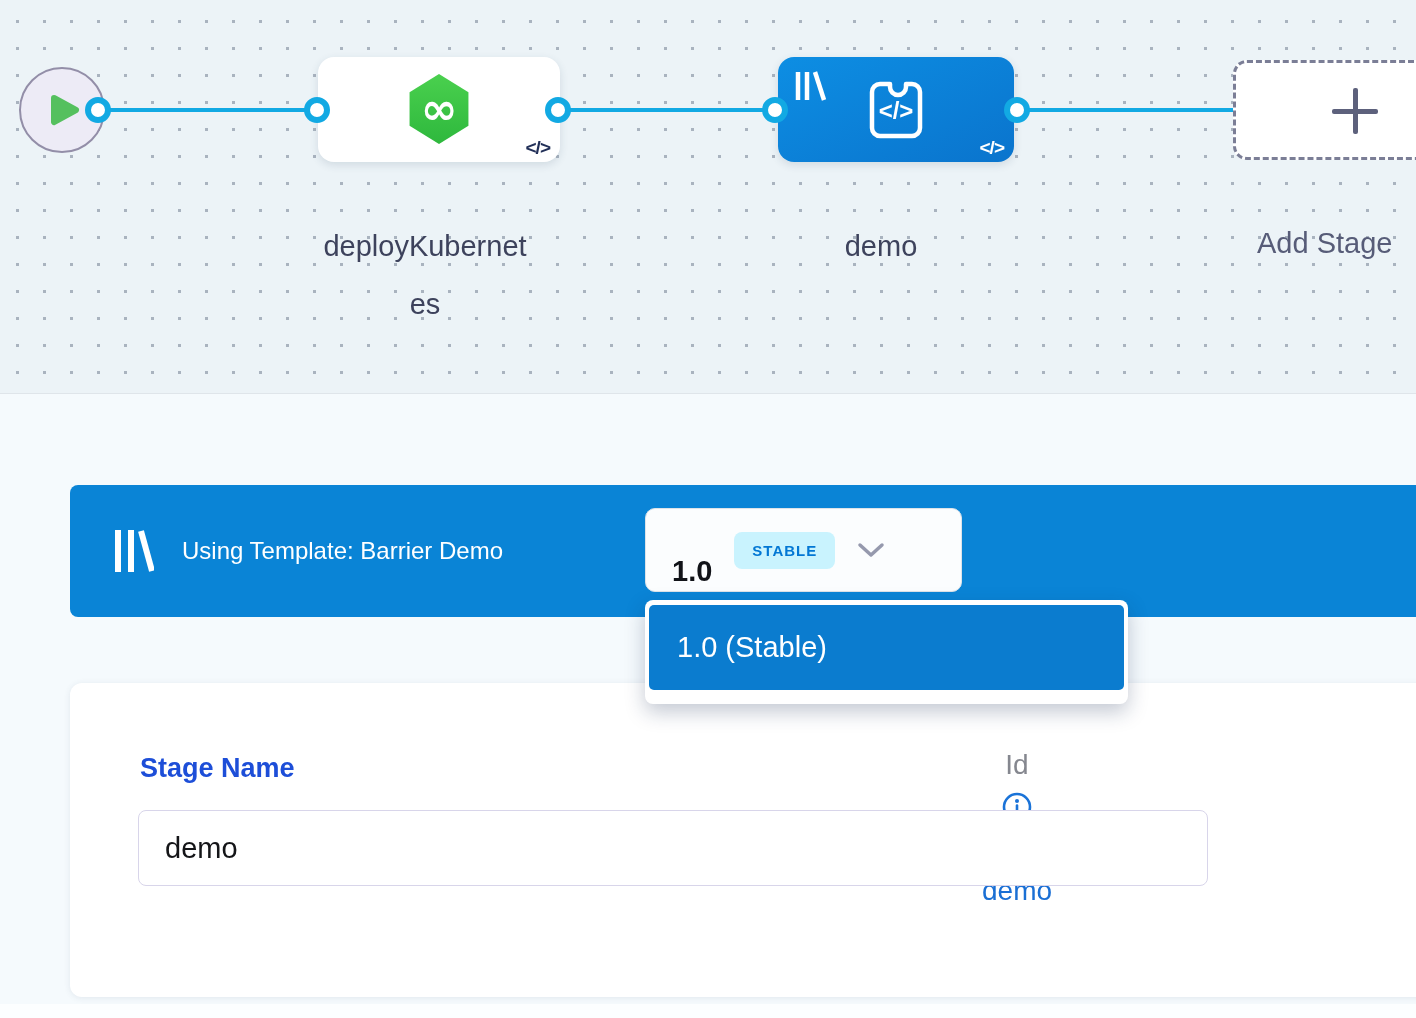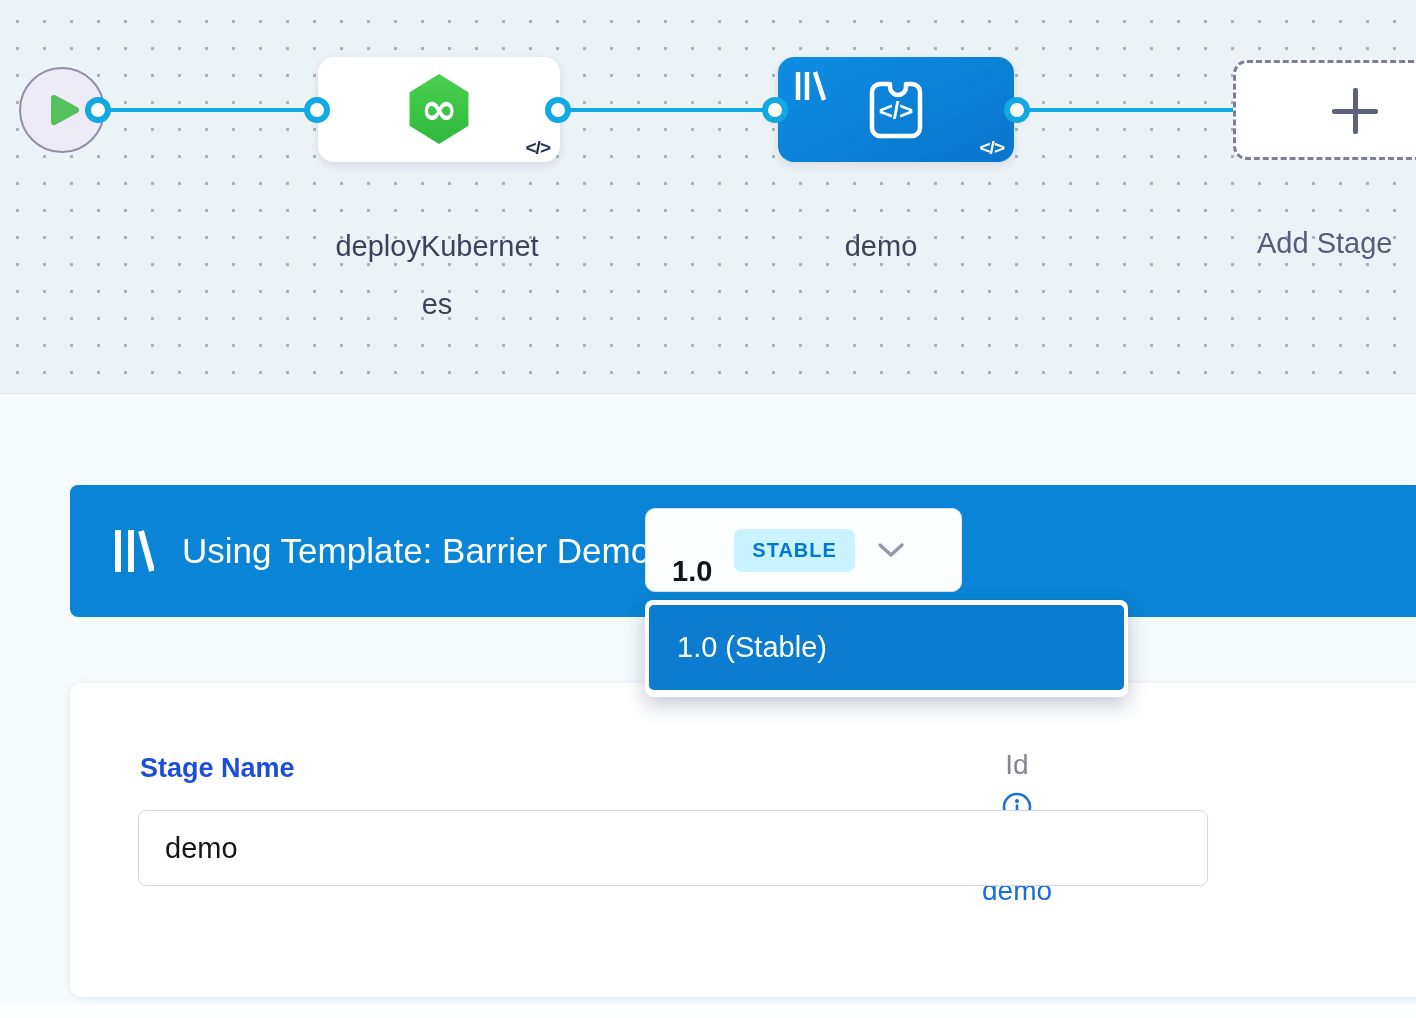--- a/index.html
+++ b/index.html
@@ -52,44 +52,44 @@
   .lib-icon-node { position:absolute; left:16px; top:13px; }
   .stage-icon { position:absolute; left:78px; top:13px; }
 
   .add-node { left:1233px; top:60px; width:242px; height:100px; border-radius:14px;
               background:#fff; border:3px dashed #7b7e96; box-shadow:none; }
   .plus-h { position:absolute; left:96px; top:46px; width:46px; height:4.5px; background:#5d617c; border-radius:2px;}
   .plus-v { position:absolute; left:117px; top:25px; width:4.5px; height:46px; background:#5d617c; border-radius:2px;}
 
   .nlabel { position:absolute; font-size:29px; font-weight:500; color:#3d425c;
             text-align:center; z-index:2; }
-  .l-k8s { left:319px; top:217px; width:212px; line-height:58px; word-break:break-all;margin-left:12px; }
+  .l-k8s { left:319px; top:217px; width:212px; line-height:58px; word-break:break-all; }
   .l-demo { left:826px; top:228px; width:110px; line-height:36px; }
   .l-add { left:1257px; top:225px; line-height:36px; white-space:nowrap; color:#575c78; }
 
   
   .banner {
     position:absolute; left:70px; top:485px; width:1346px; height:132px;
     background:#0a84d6; border-radius:8px 0 0 8px;
     display:flex; align-items:center; padding-left:42px; z-index:2;
   }
-  .banner-text { color:#fff; font-size:35px; font-weight:500; margin-left:28px; }
+  .banner-text { color:#fff; font-size:24px; font-weight:500; margin-left:28px; }
   .version-select {
     position:absolute; left:575px; top:23px; width:317px; height:84px;
     background:#fbfdfe; border:1px solid #dde3e9; border-radius:10px;
     display:flex; align-items:center; padding:0 26px; gap:22px; cursor:pointer;
   }
   .vnum { font-size:29px; font-weight:600; color:#111318;margin-top:43px; }
-  .vbadge { background:#c9f3fe; color:#0277d4; font-size:20px; font-weight:700;
+  .vbadge { background:#c9f3fe; color:#0277d4; font-size:15px; font-weight:700;
             letter-spacing:1px; padding:10px 18px; border-radius:8px; }
 
   
   .dropdown {
     position:absolute; left:645px; top:600px; width:483px; z-index:4;
-    background:#fff; border-radius:8px; padding:5px 4px 7px 4px;
+    background:#fff; border-radius:8px; padding:5px 4px 14px 4px;
     box-shadow:0 8px 20px rgba(20,40,80,0.25);
   }
   .dd-item {
     height:85px; background:#0b7ccf; border-radius:5px; color:#fff;
     font-size:29px; display:flex; align-items:center; padding-left:28px; cursor:pointer;
   }
 
   
   .card {
     position:absolute; left:70px; top:683px; width:1360px; height:314px;

